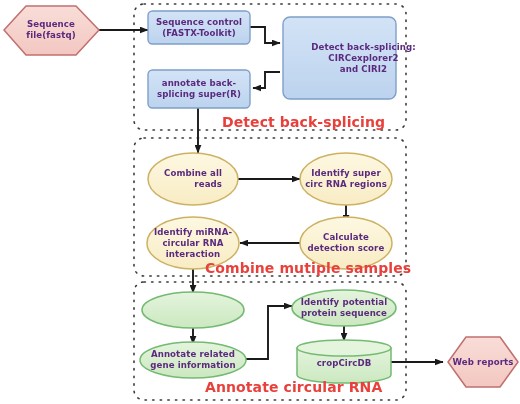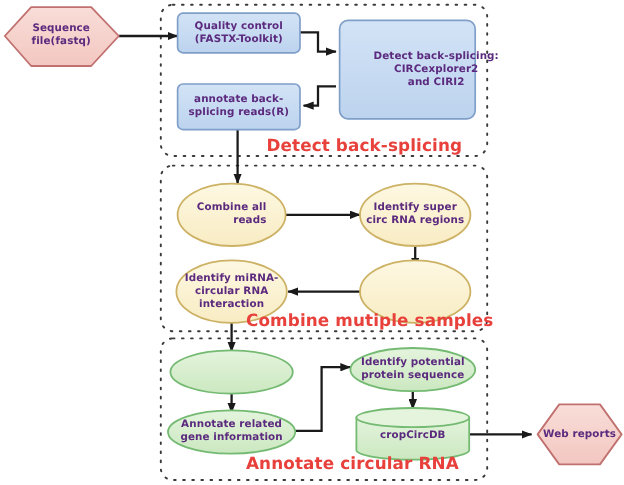--- a/index.html
+++ b/index.html
@@ -133,36 +133,38 @@
       <path d="M297 348 L297 375 A47 8 0 0 0 391 375 L391 348 Z" fill="url(#gradGreen)" stroke="#74ba72" stroke-width="1.5"></path>
       <ellipse cx="344" cy="348" rx="47" ry="8" fill="#e4f4dd" stroke="#74ba72" stroke-width="1.5"></ellipse>
     </g>
 
     <polygon points="466,337 500,337 518,362 500,387 466,387 448,362" fill="url(#gradPink)" stroke="#c0706e" stroke-width="1.5" stroke-linejoin="round"></polygon>
   </svg>
 
   <div class="node-text" style="left:6px; top:8px; width:90px; height:44px;">Sequence
 file(fastq)</div>
 
-  <div class="node-text" style="left:149px; top:12px; width:100px; height:31px;">Quality control
+  <div class="node-text" style="left:149px; top:12px; width:100px; height:31px;">Sequence control
 (FASTX-Toolkit)</div>
 
   <div class="node-text" style="left:284px; top:18px; width:111px; height:80px;margin-left:24px;">Detect back-splicing:
 CIRCexplorer2
 and CIRI2</div>
 
   <div class="node-text" style="left:149px; top:71px; width:100px; height:36px;">annotate back-
-splicing reads(R)</div>
+splicing super(R)</div>
 
   <div class="node-text" style="left:150px; top:157px; width:86px; height:44px;text-align:right;">Combine all
 reads</div>
 
   <div class="node-text" style="left:301px; top:157px; width:90px; height:44px;">Identify super
 circ RNA regions</div>
 
+  <div class="node-text" style="left:301px; top:221px; width:90px; height:44px;">Calculate
+detection score</div>
 
   <div class="node-text" style="left:149px; top:219px; width:88px; height:48px;">Identify miRNA-
 circular RNA
 interaction</div>
 
 
   <div class="node-text" style="left:142px; top:344px; width:102px; height:32px;">Annotate related
 gene information</div>
 
   <div class="node-text" style="left:293px; top:292px; width:102px; height:32px;">Identify potential

